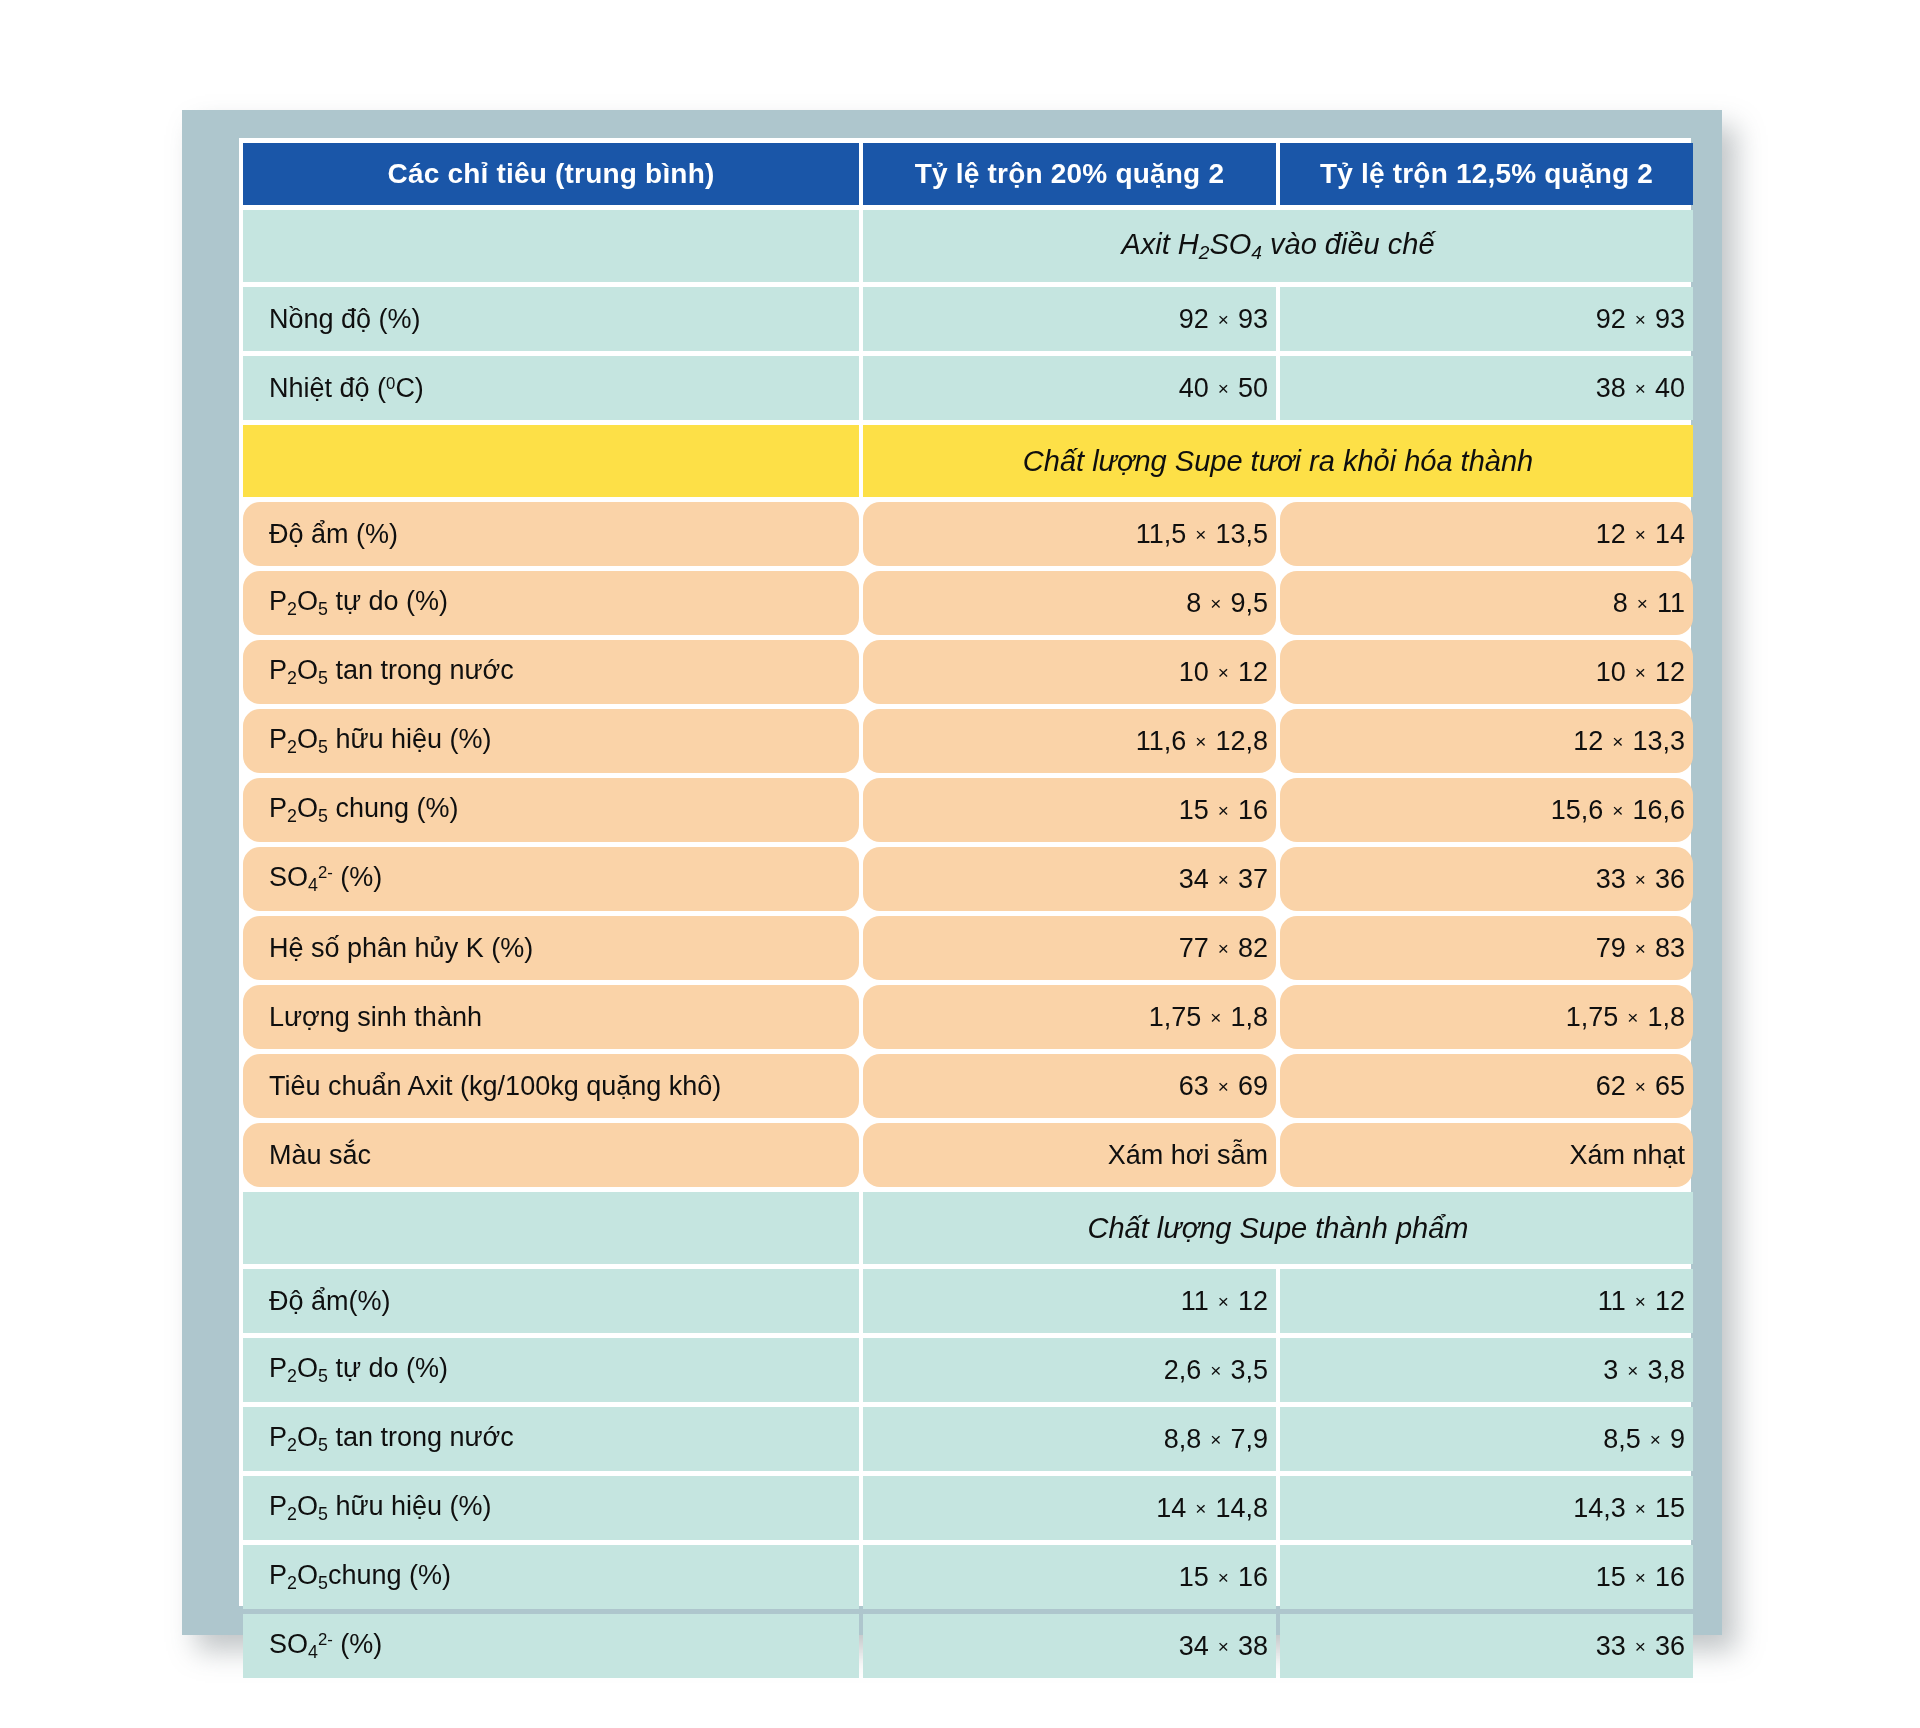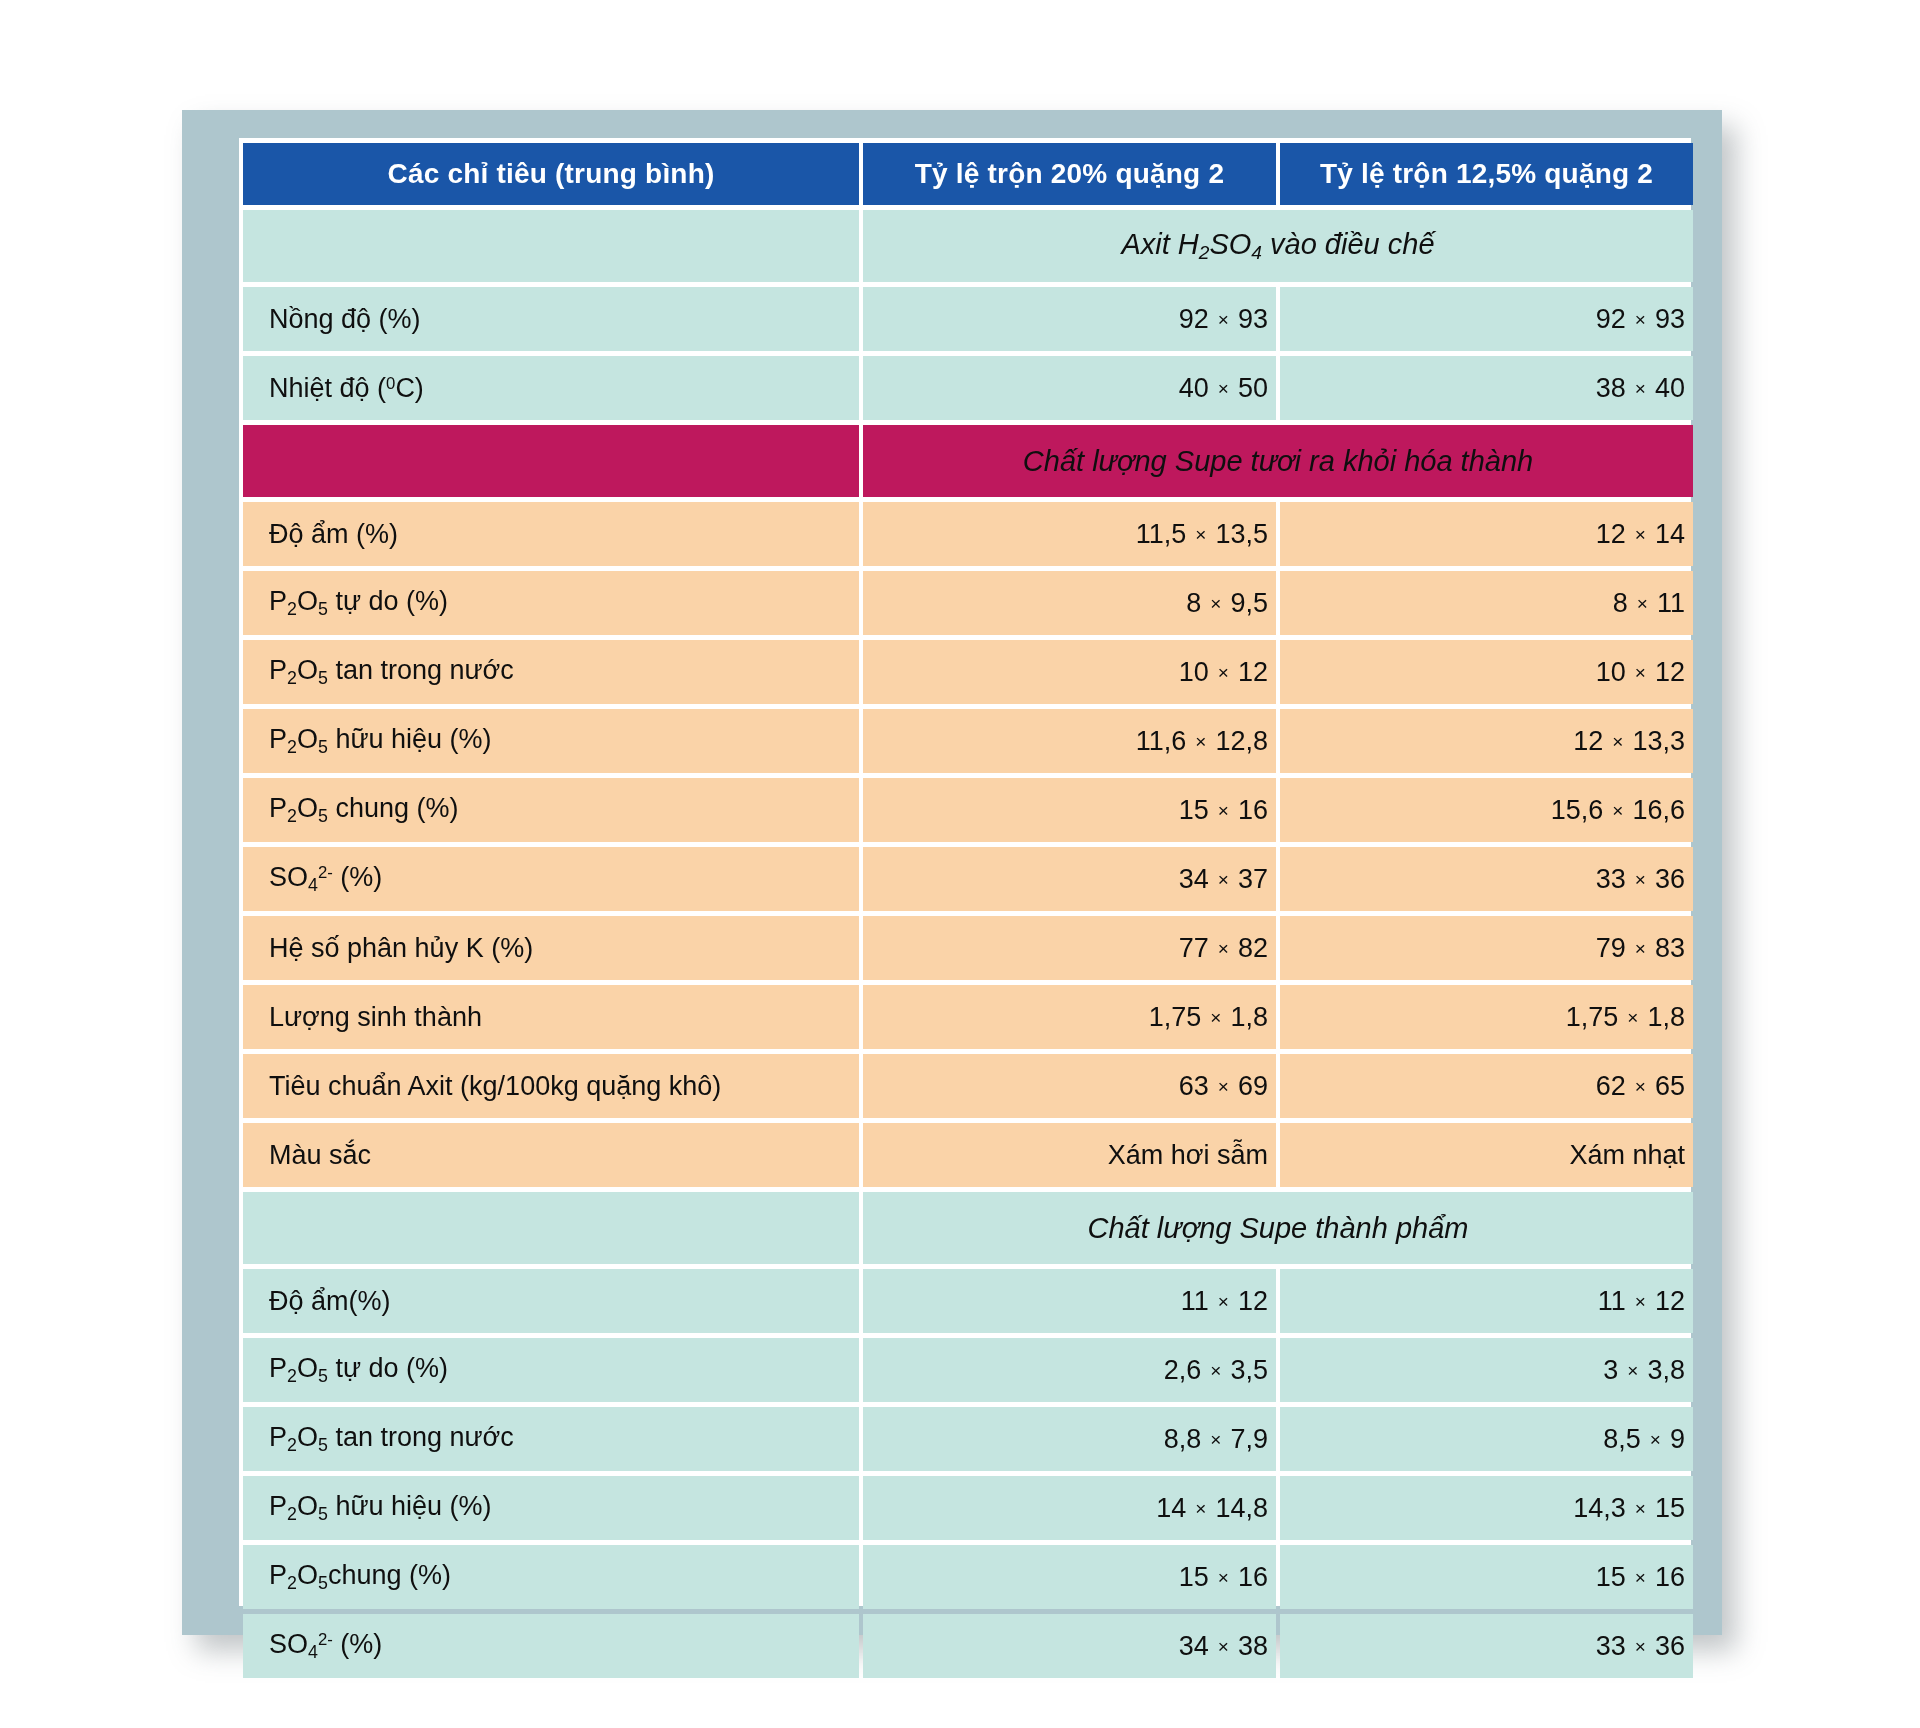--- a/index.html
+++ b/index.html
@@ -75,25 +75,25 @@
 
   
   td.section {
     text-align: center;
     font-style: italic;
     font-weight: normal;
     font-size: 29px;
     padding: 0 8px;
   }
   tr.sect-teal td { background: #c5e5e0; height: 72px; }
-  tr.sect-orng td { background: #be185d; height: 72px; }
+  tr.sect-orng td { background: #fde047; height: 72px; }
 
   
   tr.teal td { background: #c5e5e0; height: 64px; }
-  tr.orng td { background: #fad3a8; height: 64px; }
+  tr.orng td { background: #fad3a8; height: 64px; border-radius: 17px; }
 
   td.label { text-align: left; }
   td.val   { text-align: right; padding: 0 8px; }
 
   
   .sep {
     display: inline-block;
     font-size: 19px;
     padding: 0 9px;
     vertical-align: 2px;

